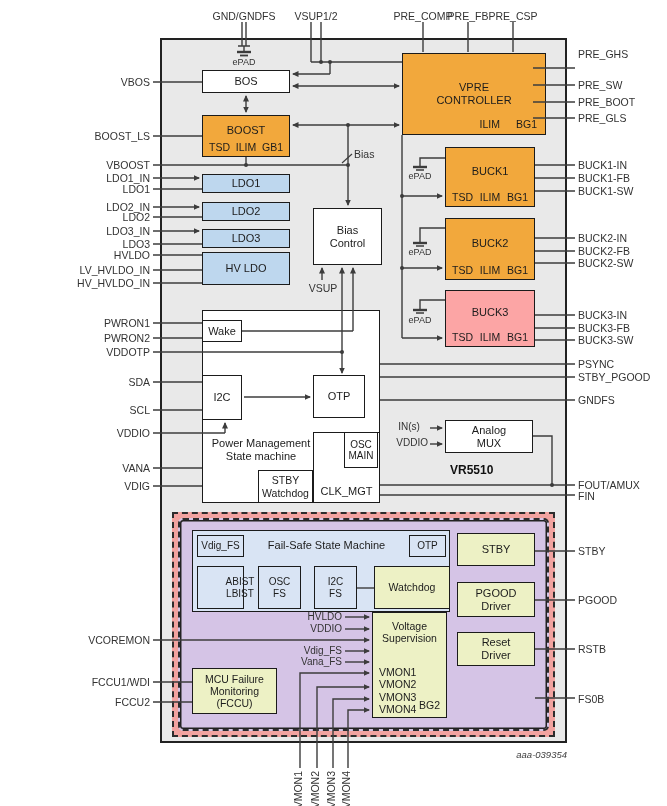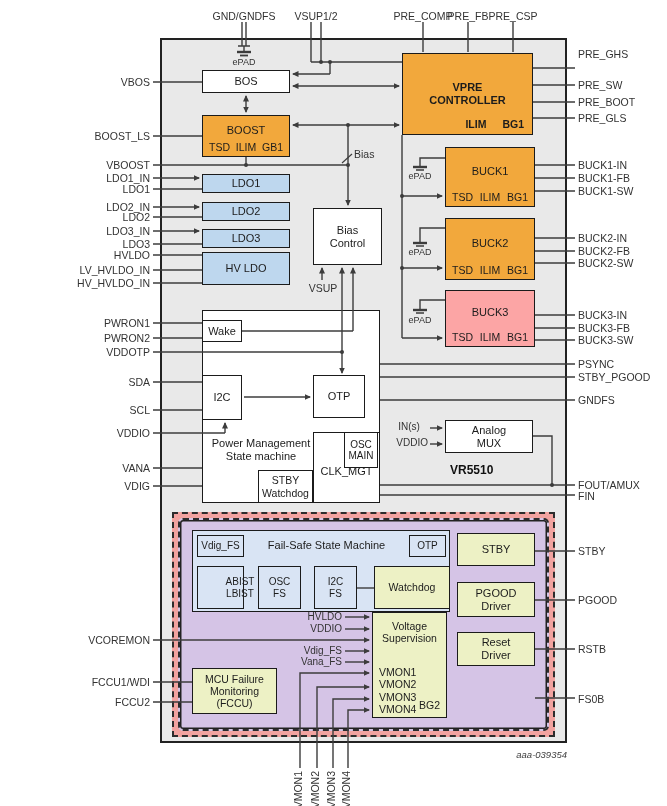--- a/index.html
+++ b/index.html
@@ -25,21 +25,21 @@
         font-size:10.5px;color:#1c1c1c;}
   .lbl{position:absolute;font-size:10.5px;color:#333;white-space:nowrap;}
   .lpin{left:0;width:150px;text-align:right;}
   .rpin{left:578px;}
   .tpin{width:96px;text-align:center;}
   .bpin{writing-mode:vertical-rl;transform:rotate(180deg);font-size:10.5px;}
   .epad{position:absolute;font-size:9px;width:36px;text-align:center;color:#333;}
   .small{font-size:10px;}
   .pmsm-label{position:absolute;left:8px;top:126px;width:100px;text-align:center;
               white-space:pre-line;font-size:11px;}
-  .clk-label{position:absolute;left:0;right:0;bottom:24px;text-align:center;font-size:11px;}
+  .clk-label{position:absolute;left:0;right:0;bottom:4px;text-align:center;font-size:11px;}
   .vs-title{position:absolute;left:0;right:0;top:7px;text-align:center;
             white-space:pre-line;font-size:10.5px;}
   .vs-mon{position:absolute;left:6px;top:53px;text-align:left;
           white-space:pre-line;font-size:10.5px;line-height:12.4px;}
   .vs-bg{position:absolute;right:6px;bottom:6px;font-size:10.5px;}
   .chipname{position:absolute;left:450px;top:463px;width:80px;text-align:left;
             font-weight:bold;font-size:12px;color:#111;}
   .figcode{position:absolute;left:462px;top:749px;width:105px;text-align:right;
            font-style:italic;font-size:9.5px;color:#3c3c3c;}
   svg.wires{position:absolute;left:0;top:0;z-index:30;pointer-events:none;}
@@ -59,21 +59,21 @@
 
   <div class="blk orange z20" style="left:202px;top:115px;width:88px;height:42px;">
     <span style="margin-bottom:12px">BOOST</span>
     <span class="sub">
       <span>TSD</span>
       <span>ILIM</span>
       <span>GB1</span>
     </span>
   </div>
 
-  <div class="blk orange z20" style="left:402px;top:53px;width:131px;height:82px;font-weight:bold;">
+  <div class="blk orange z20" style="left:402px;top:53px;width:144px;height:82px;">
     <span>VPRE
 CONTROLLER</span>
     <span class="sub2">
       <span>ILIM</span>
       <span>BG1</span>
     </span>
   </div>
 
   <div class="blk blue z20" style="left:202px;top:174px;width:88px;height:19px;">LDO1</div>
   <div class="blk blue z20" style="left:202px;top:202px;width:88px;height:19px;">LDO2</div>

